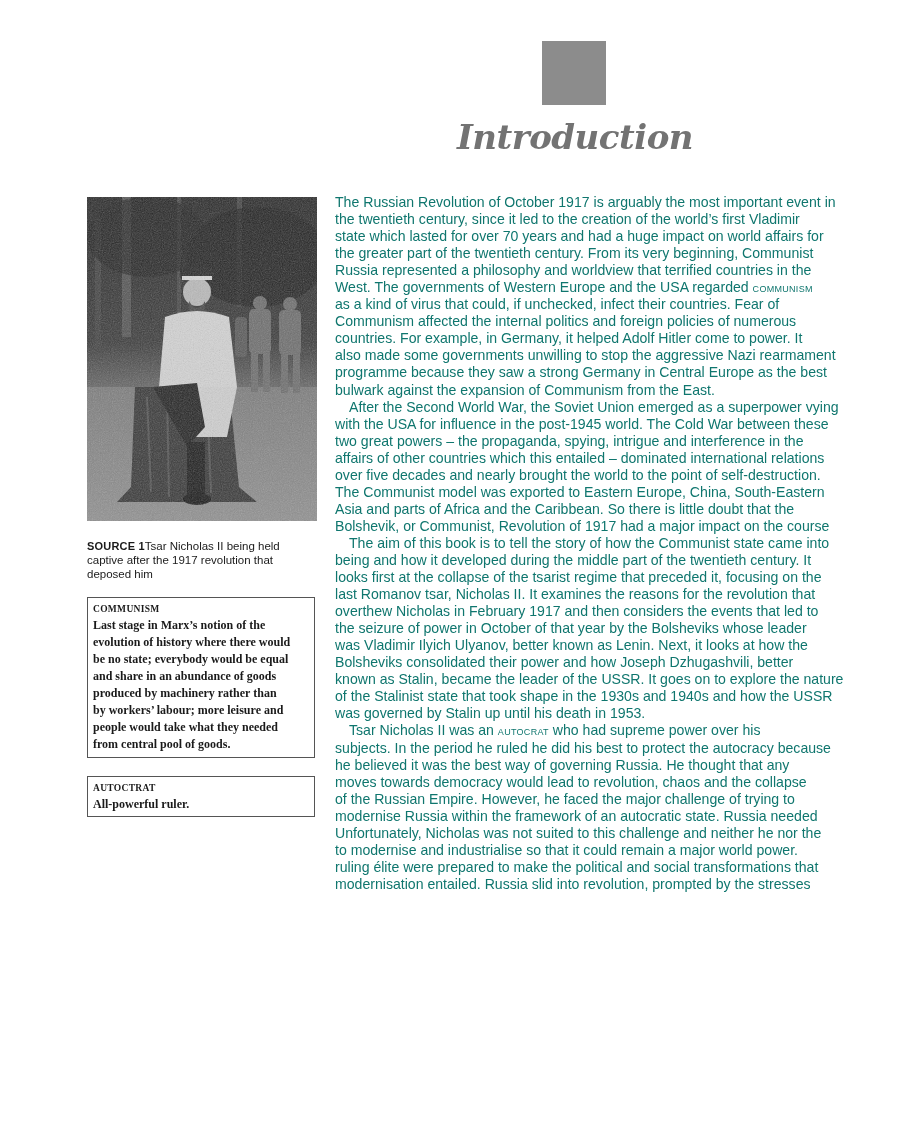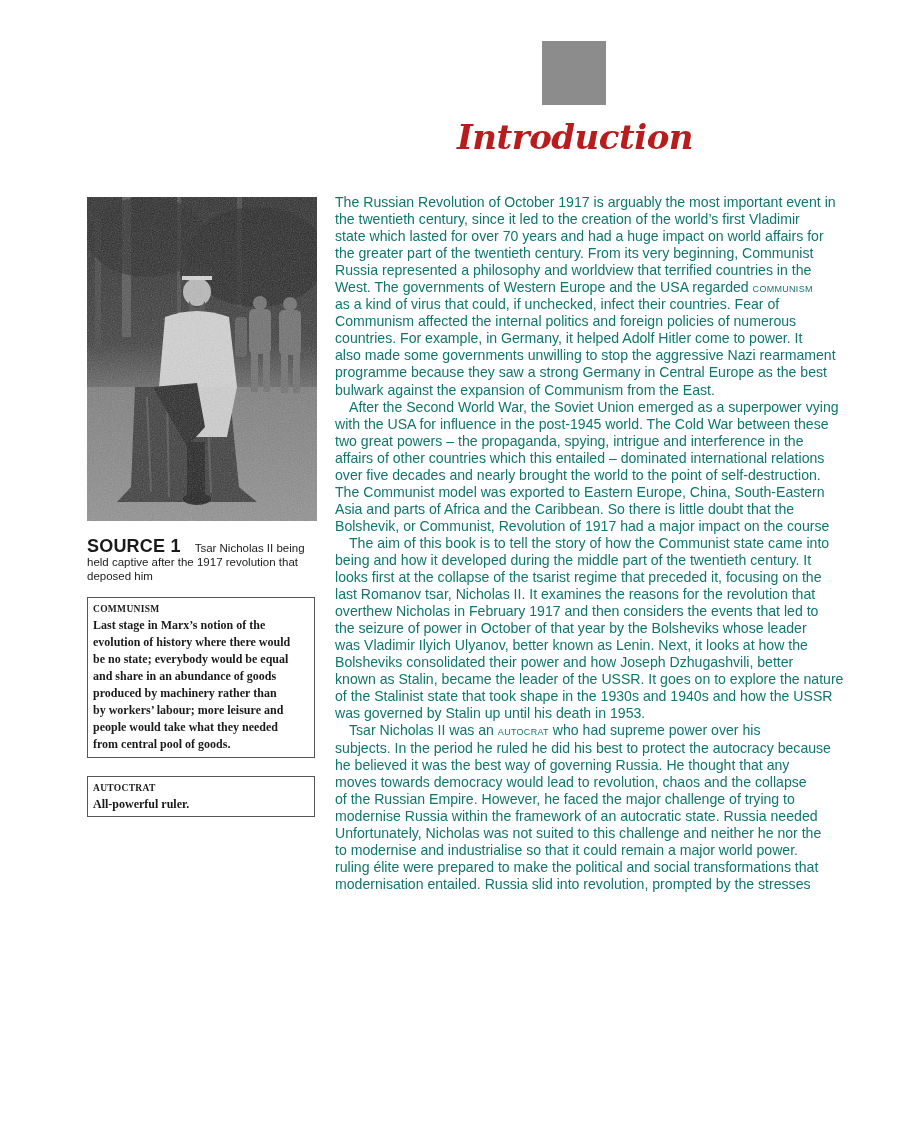--- a/index.html
+++ b/index.html
@@ -3,34 +3,34 @@
 <meta charset="utf-8">
 <style>
   html, body { margin: 0; padding: 0; background: #ffffff; }
   body { width: 902px; height: 1134px; position: relative; overflow: hidden; color: #1a1a1a; }
   .page { position: absolute; left: 0; top: 0; width: 902px; height: 1134px; }
 
   .chapter-marker { position: absolute; left: 542px; top: 41px; width: 64px; height: 64px; background: #8c8c8c; }
   .chapter-title {
     position: absolute; left: 440px; top: 113px; width: 270px; text-align: center;
     font-family: "DejaVu Serif", serif; font-weight: bold; font-style: italic;
-    font-size: 34px; letter-spacing: -0.5px; color: #b91c1c; margin: 0; line-height: 48px;
+    font-size: 34px; letter-spacing: -0.5px; color: #737373; margin: 0; line-height: 48px;
   }
 
   .photo {
     position: absolute; left: 87px; top: 197px; width: 230px; height: 324px; overflow: hidden;
     background: #3a3a3a;
   }
   .photo svg { display: block; width: 100%; height: 100%; }
 
   .caption {
     position: absolute; left: 87px; top: 539px; width: 226px;
     font-family: "Liberation Sans", sans-serif; font-size: 11.5px; line-height: 14px; color: #1a1a1a;
   }
-  .caption .source-label { font-weight: bold; font-size: 18px; letter-spacing: 0.2px; margin-right: 14px; }
+  .caption .source-label { font-weight: bold; font-size: 11px; letter-spacing: 0.2px; }
 
   .gloss-box {
     position: absolute; left: 87px; width: 228px; border: 1px solid #555;
     padding: 4px 0 4px 5px; box-sizing: border-box;
     font-family: "Liberation Serif", serif; color: #1a1a1a;
   }
   .gloss-box.communism { top: 597px; height: 161px; }
   .gloss-box.autocrat { top: 776px; height: 41px; }
   .gloss-term { font-weight: bold; font-size: 9.5px; letter-spacing: 0.3px; line-height: 13px; margin-top: 1px; }
   .gloss-def { font-weight: bold; font-size: 12px; line-height: 17px; margin-top: 1px; white-space: nowrap; }

